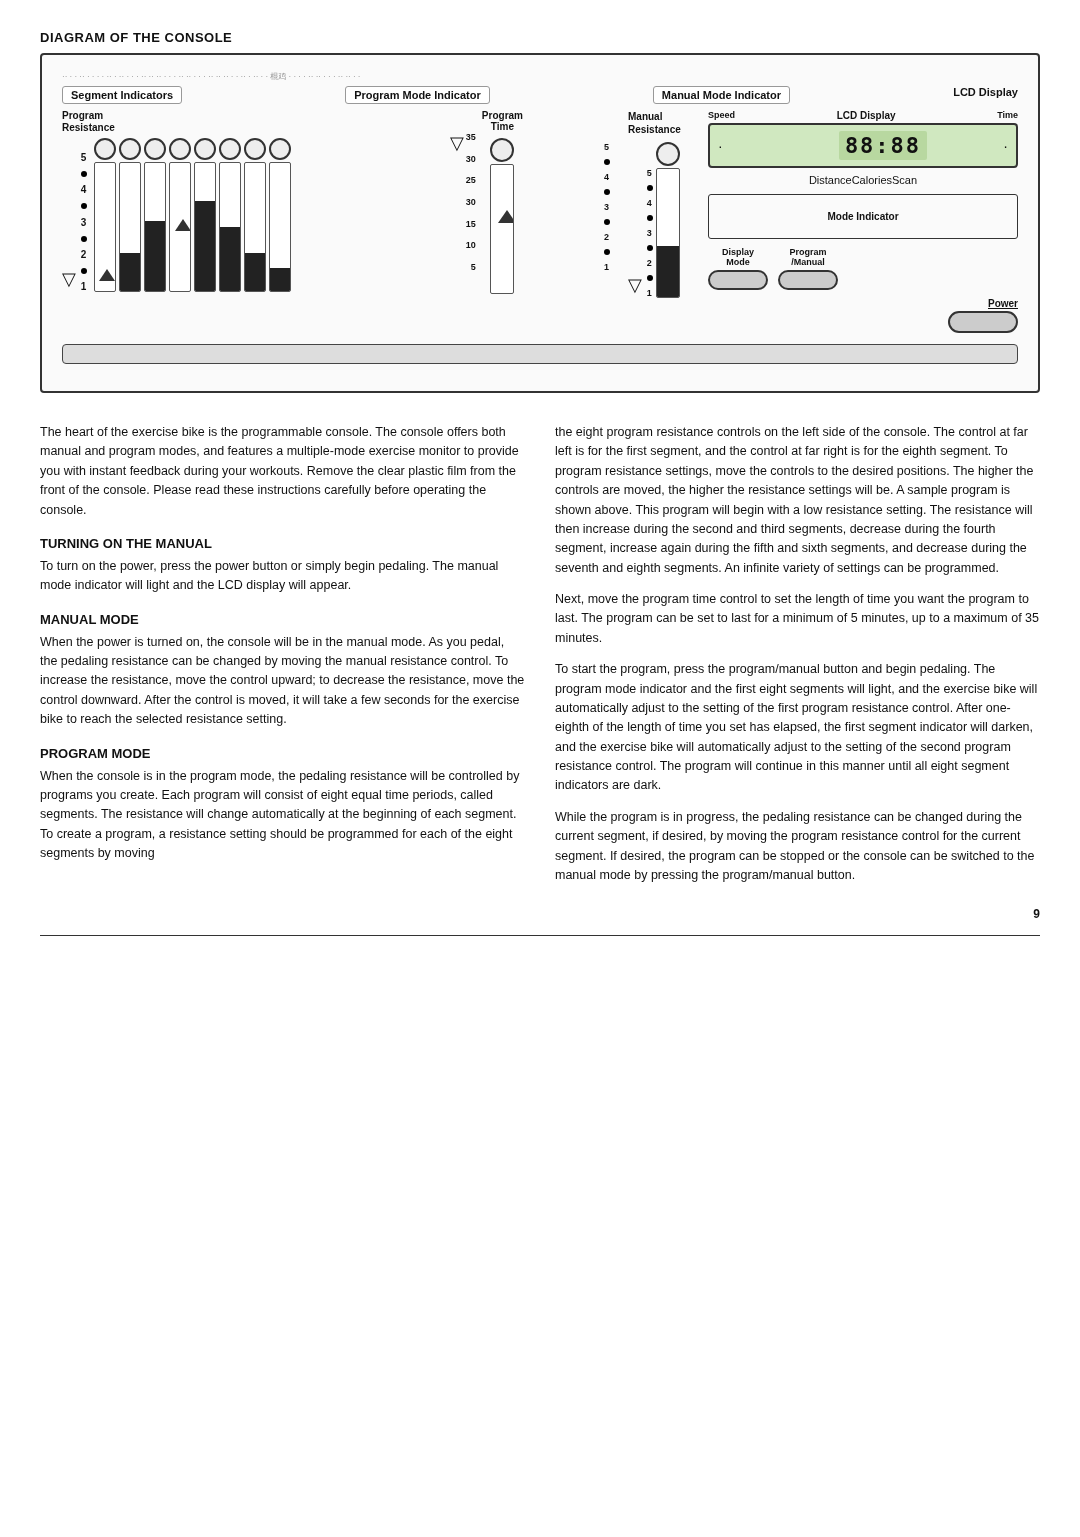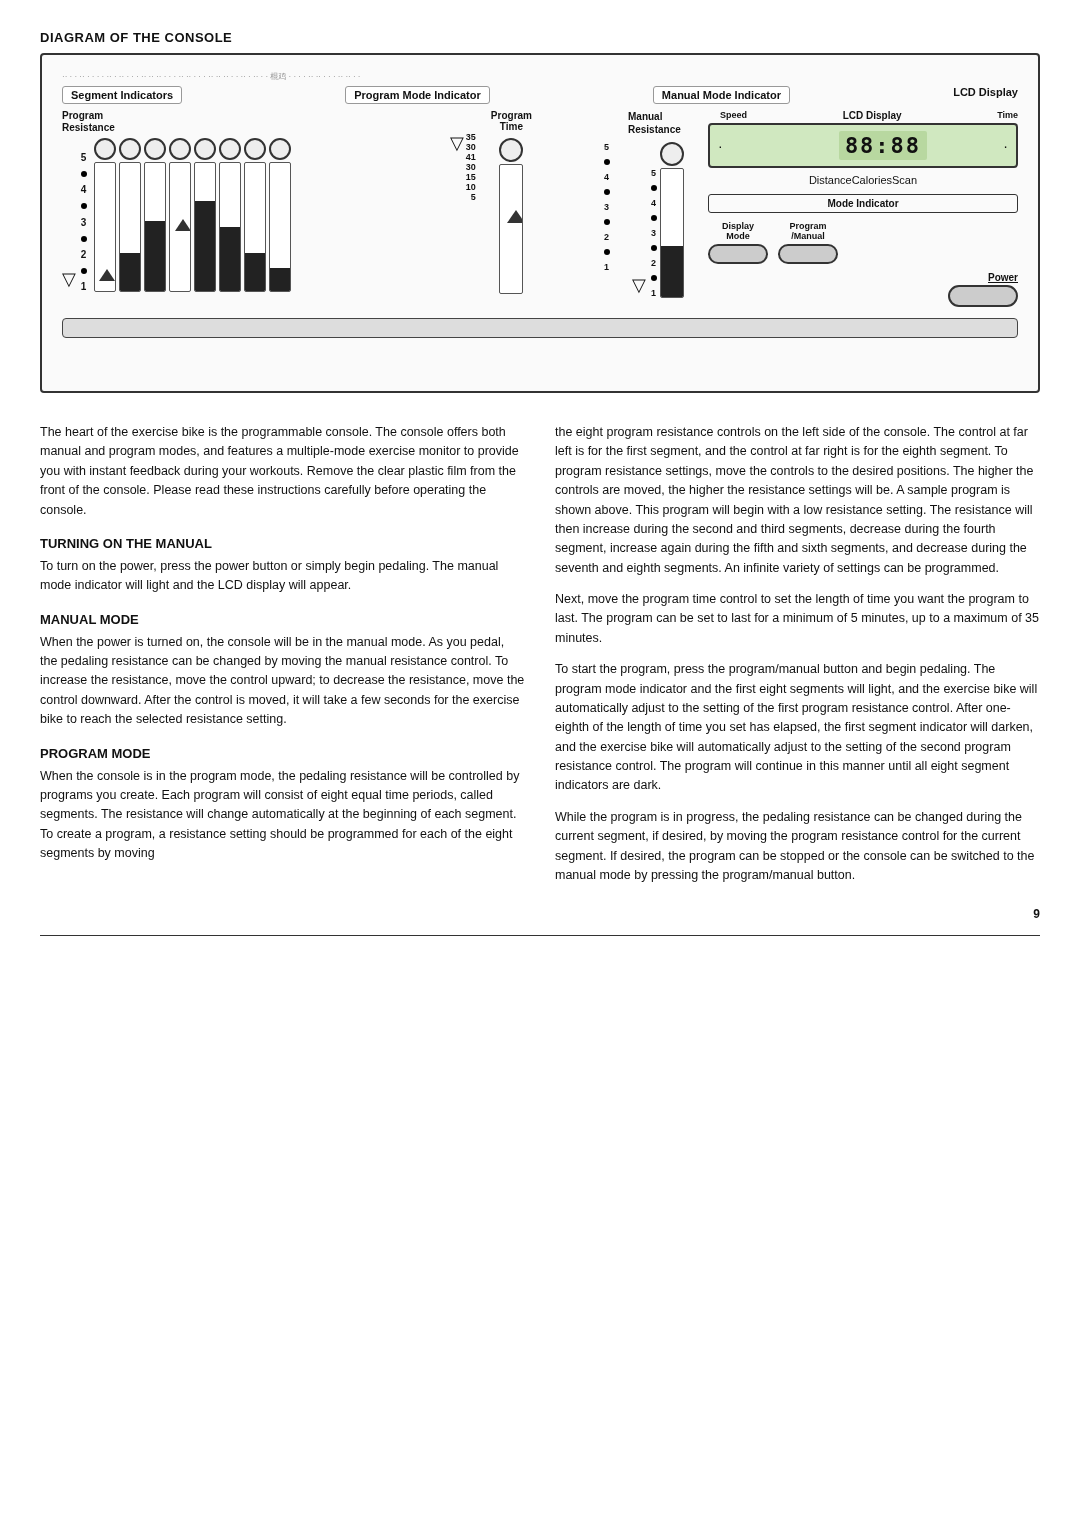--- a/index.html
+++ b/index.html
@@ -136,25 +136,26 @@
     .prog-time-label {
       font-size: 10px;
       font-weight: bold;
       text-align: center;
       margin-bottom: 4px;
     }
 
     .time-scale-col {
       display: flex;
       flex-direction: column;
+      justify-content: space-between;
       height: 140px;
       font-size: 9px;
       font-weight: bold;
       text-align: right;
-      margin-right: 13px;
+      margin-right: 4px;
     }
 
     .time-knob-col {
       display: flex;
       flex-direction: column;
       align-items: center;
       gap: 2px;
     }
 
     .time-knob {
@@ -257,21 +258,20 @@
       background: #d0e8c0;
       display: flex;
       align-items: center;
       justify-content: space-between;
       margin-bottom: 6px;
     }
 
     .lcd-speed-label {
       font-size: 9px;
       font-weight: bold;
-      margin-left: 12px;
     }
 
     .lcd-digits {
       font-family: monospace;
       font-size: 22px;
       font-weight: bold;
       letter-spacing: 2px;
       color: #111;
       background: #b8d8a0;
       padding: 2px 6px;
@@ -282,21 +282,21 @@
     .lcd-sub-labels {
       display: flex;
       justify-content: center;
       font-size: 11px;
       margin-bottom: 8px;
     }
 
     .mode-indicator-box {
       border: 1.5px solid #333;
       border-radius: 3px;
-      padding: 3px 6px;
+      padding: 16px 6px;
       font-size: 10px;
       font-weight: bold;
       text-align: center;
       margin-bottom: 8px;
     }
 
     .buttons-row {
       display: flex;
       gap: 10px;
       margin-bottom: 8px;
@@ -514,21 +514,21 @@
     <div class="middle-section">
       <div style="display:flex;gap:2px;align-items:flex-start;">
 
         <div style="display:flex;flex-direction:column;align-items:center;margin-top:22px;">
           <span style="font-size:18px;">▽</span>
         </div>
 
         <div class="time-scale-col" style="margin-top:22px;">
           <span>35</span>
           <span>30</span>
-          <span>41</span>
+          <span>25</span>
           <span>30</span>
           <span>15</span>
           <span>10</span>
           <span>5</span>
         </div>
 
         <div class="time-knob-col">
           <div class="prog-time-label" style="white-space:pre-line;text-align:center;font-size:10px;font-weight:bold;">Program
 Time</div>
           <div class="time-knob"></div>
@@ -547,21 +547,21 @@
         <span><span class="scale-dot"></span></span>
         <span>2</span>
         <span><span class="scale-dot"></span></span>
         <span>1</span>
       </div>
     </div>
 
     <div class="right-section">
       <div style="display:flex;gap:10px;align-items:flex-start;">
 
-        <div style="display:flex;flex-direction:column;align-items:center;">
+        <div style="display:flex;flex-direction:column;align-items:flex-start;">
           <div class="manual-res-label" style="white-space:pre-line;font-size:10px;font-weight:bold;margin-bottom:2px;">Manual
 Resistance</div>
           <div style="display:flex;align-items:flex-end;gap:3px;margin-top:4px;">
             <span style="font-size:18px;margin-bottom:2px;">▽</span>
             <div class="manual-scale">
               <span>5</span>
               <span><span class="scale-dot"></span></span>
               <span>4</span>
               <span><span class="scale-dot"></span></span>
               <span>3</span>

